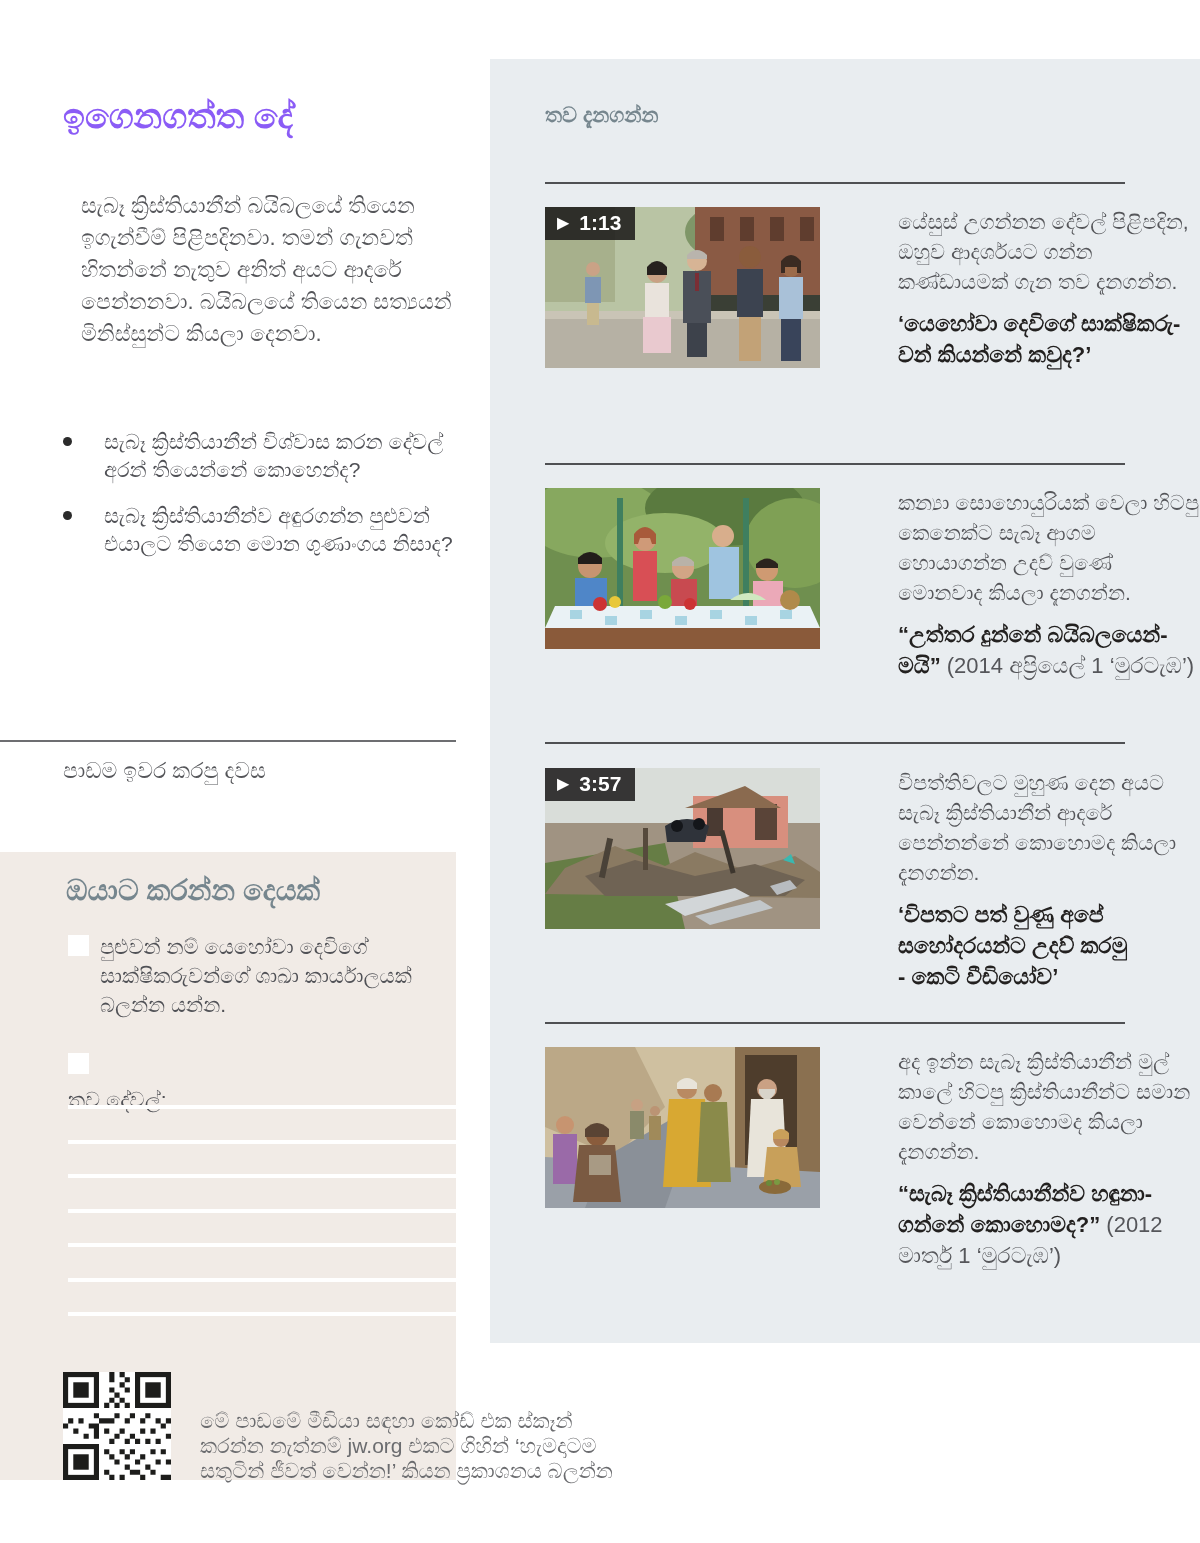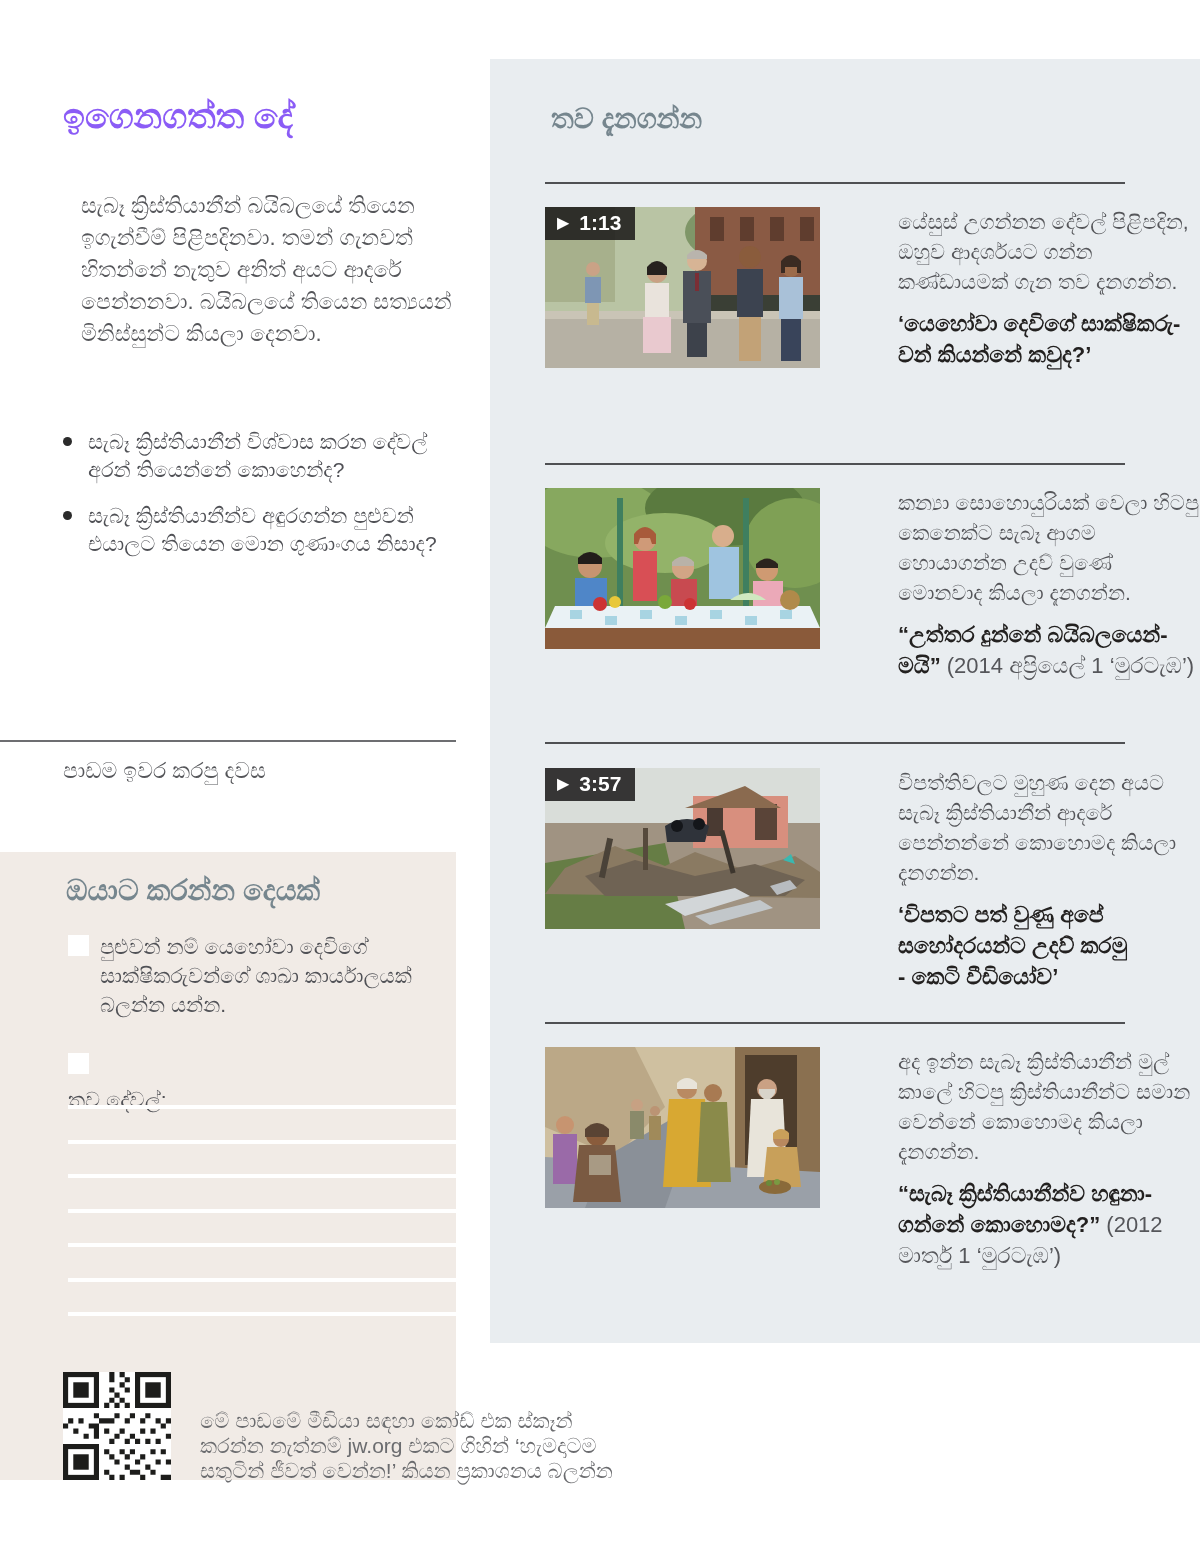--- a/index.html
+++ b/index.html
@@ -4,39 +4,39 @@
 <style>
   html,body{margin:0;padding:0;background:#ffffff;}
   .page{position:relative;width:1200px;height:1543px;background:#ffffff;overflow:hidden;
         font-family:"Liberation Sans","DejaVu Sans",sans-serif;color:#55565a;}
   
   .h-orange{position:absolute;left:63px;top:96px;margin:0;font-size:35px;font-weight:bold;color:#8b5cf6;}
   .lead{position:absolute;left:63px;top:172px;width:398px;margin:18px;font-size:22px;line-height:32px;color:#55565a;}
   .h-teal{margin:0;font-size:29px;font-weight:bold;color:#76868e;}
   .h-think{position:absolute;left:63px;top:358px;}
   .qlist{position:absolute;left:63px;top:428px;width:408px;margin:0;padding:0;list-style:none;}
-  .qlist li{display:flex;gap:16px;margin-bottom:18px;font-size:21px;line-height:28px;color:#505156;}
+  .qlist li{display:flex;gap:32px;margin-bottom:18px;font-size:21px;line-height:28px;color:#505156;}
   .dot{flex:0 0 auto;width:9px;height:9px;margin-top:9px;border-radius:50%;background:#2b2b2b;}
   .date-rule{position:absolute;left:0;top:740px;width:456px;height:0;border:0;border-top:2px solid #6d6e71;margin:0;}
   .date-label{position:absolute;left:63px;top:758px;font-size:22px;color:#55565a;}
   .todo-box{position:absolute;left:0;top:852px;width:456px;height:628px;background:#f1ebe6;}
   .todo-box .h-teal{position:absolute;left:66px;top:22px;}
   .todo-item{position:absolute;left:68px;display:flex;gap:11px;width:360px;}
   .todo-item.t1{top:80px;}
   .todo-item.t2{top:198px;flex-direction:column;}
   .checkbox{flex:0 0 auto;width:21px;height:21px;margin-top:3px;background:#ffffff;}
   .todo-text{font-size:21px;line-height:29px;color:#505156;}
   .write-line{position:absolute;left:68px;width:388px;height:4px;background:#ffffff;}
   
   .qr{position:absolute;left:63px;top:1372px;width:108px;height:108px;}
   .qr svg{display:block;width:108px;height:108px;}
   .qr-caption{position:absolute;left:200px;top:1408px;width:420px;margin:0;font-size:21px;line-height:25px;color:#6b6c6f;}
   
   .panel{position:absolute;left:490px;top:59px;width:710px;height:1284px;background:#e9edf0;}
-  .panel .h-learn{position:absolute;left:61px;top:44px;font-size:28px;}
+  .panel .h-learn{position:absolute;left:55px;top:44px;font-size:21px;}
   .rule{position:absolute;left:55px;width:580px;height:0;border-top:2px solid #4f5053;}
   .r0{top:123px;} .r1{top:404px;} .r2{top:683px;} .r3{top:963px;}
   .media-item{position:absolute;left:55px;width:655px;}
   .m0{top:148px;} .m1{top:429px;} .m2{top:709px;} .m3{top:988px;}
   .thumb{position:absolute;left:0;top:0;width:275px;height:161px;margin:0;overflow:hidden;}
   .thumb svg{display:block;width:275px;height:161px;}
   .badge{position:absolute;left:0;top:0;display:flex;align-items:center;gap:10px;
          background:rgba(25,24,23,0.85);color:#ffffff;padding:4px 14px 5px 12px;
          font-size:21px;font-weight:bold;}
   .play{font-size:16px;line-height:1;}

